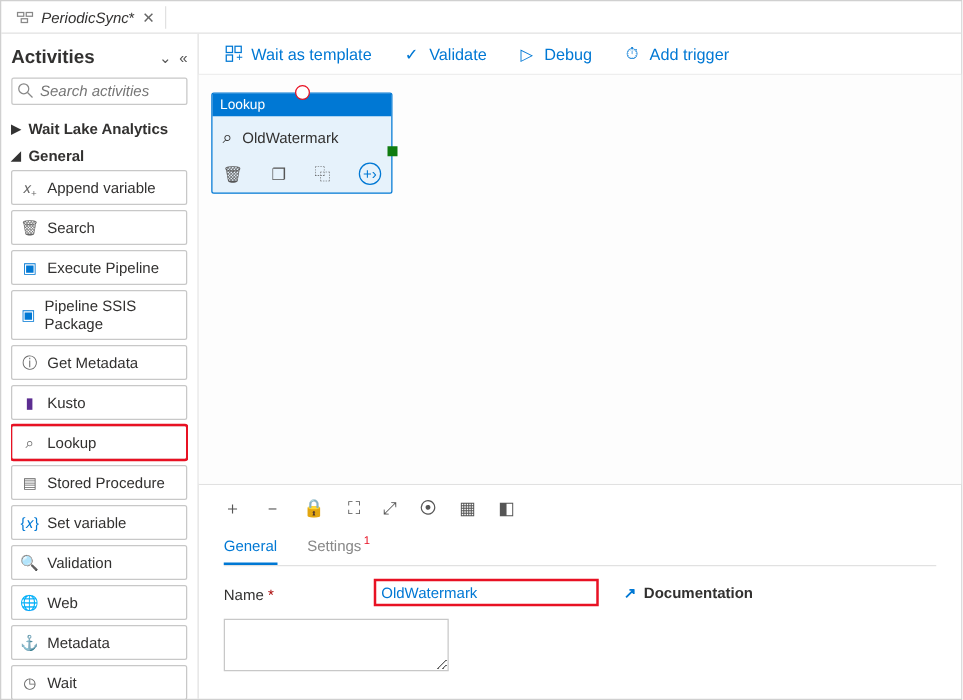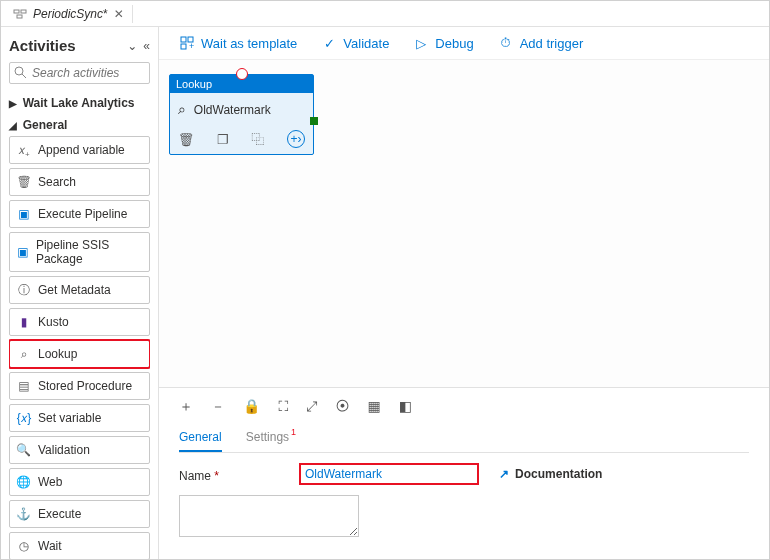--- a/index.html
+++ b/index.html
@@ -137,21 +137,21 @@
         <div class="act-item">
             <span class="act-icon">🔍</span>
             <span>Validation</span>
           </div>
         <div class="act-item">
             <span class="act-icon">🌐</span>
             <span>Web</span>
           </div>
         <div class="act-item">
             <span class="act-icon">⚓</span>
-            <span>Execute</span>
+            <span>Metadata</span>
           </div>
         <div class="act-item">
             <span class="act-icon grey">◷</span>
             <span>Wait</span>
           </div>
       </div>
     </div>
 
     <div class="main">
       <div class="toolbar">

